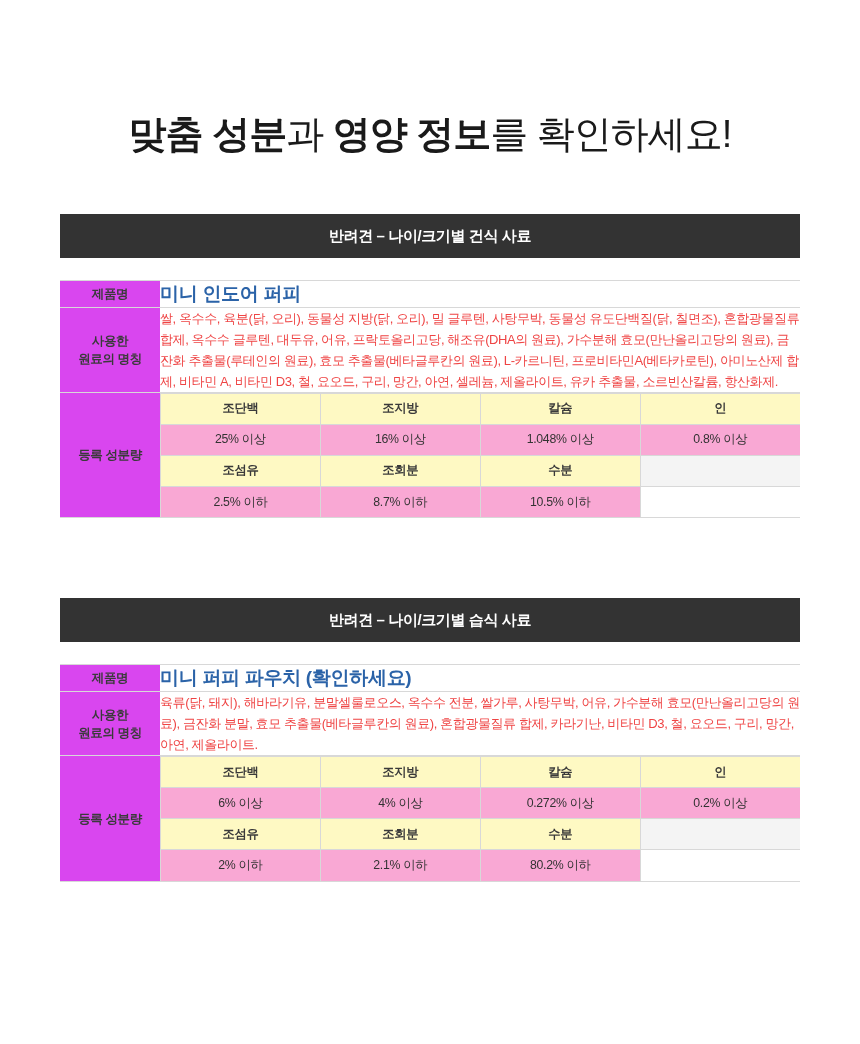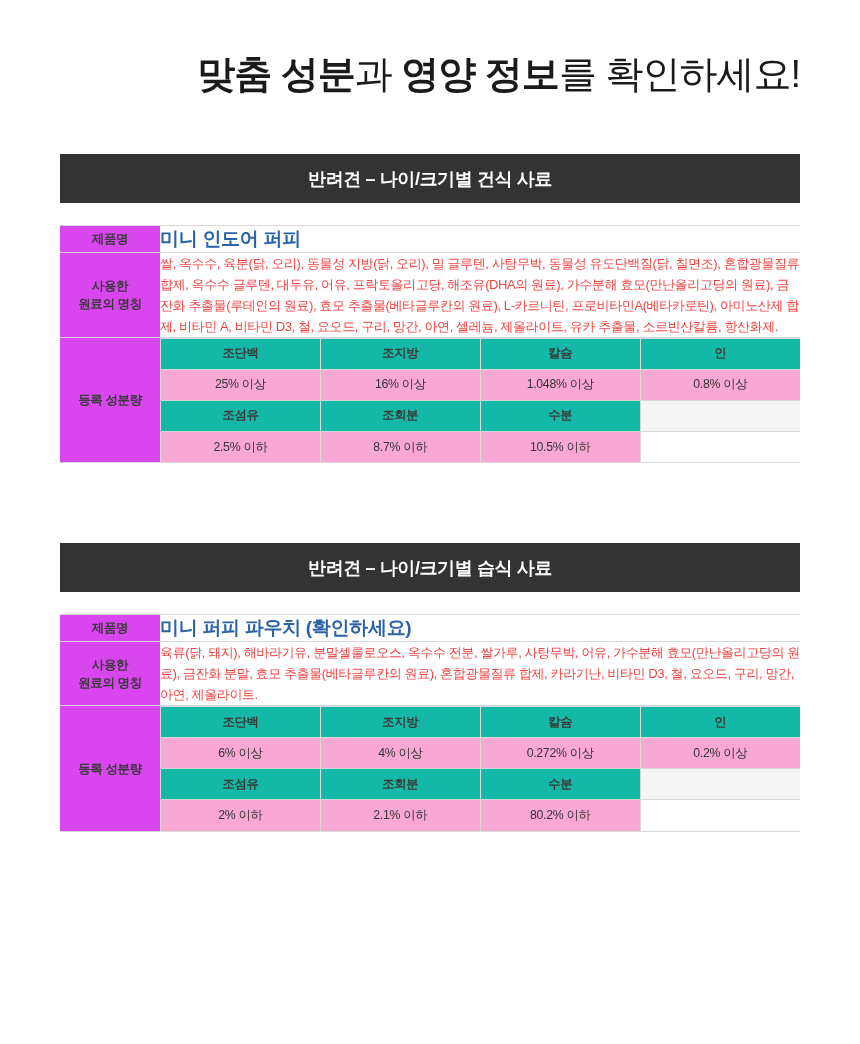--- a/index.html
+++ b/index.html
@@ -17,41 +17,41 @@
   .page {
     width: 860px;
     height: 1044px;
     position: relative;
     box-sizing: border-box;
     padding: 0 60px;
   }
 
   
   .headline {
-    text-align: right;
-    padding-top: 52px;
+    text-align: center;
+    padding-top: 112px;
     font-size: 38px;
     line-height: 1.2;
     letter-spacing: -1px;
     color: #1a1a1a;
     white-space: nowrap;
   }
   .headline .bold {
     font-weight: 700;
   }
   .headline .light {
     font-weight: 400;
   }
 
   
   .banner {
     background: #333333;
     color: #ffffff;
     text-align: center;
-    font-size: 18px;
+    font-size: 15px;
     font-weight: 700;
     letter-spacing: -0.4px;
     padding: 13px 0 12px;
   }
   .section-one .banner { margin-top: 56px; }
   .section-two .banner { margin-top: 80px; }
 
   
   table.spec {
     width: 100%;
@@ -105,21 +105,21 @@
     font-size: 12.3px;
     letter-spacing: -0.3px;
     height: 31px;
     box-sizing: border-box;
   }
   table.nutri tr:last-child th,
   table.nutri tr:last-child td {
     border-bottom: none;
   }
   table.nutri th {
-    background: #14b8a6;
+    background: #fef9c3;
     font-weight: 700;
     color: #3a3a3a;
   }
   table.nutri td {
     background: #f9a8d4;
     color: #333;
   }
   table.nutri .blank {
     background: #ffffff;
     border-bottom: none;

